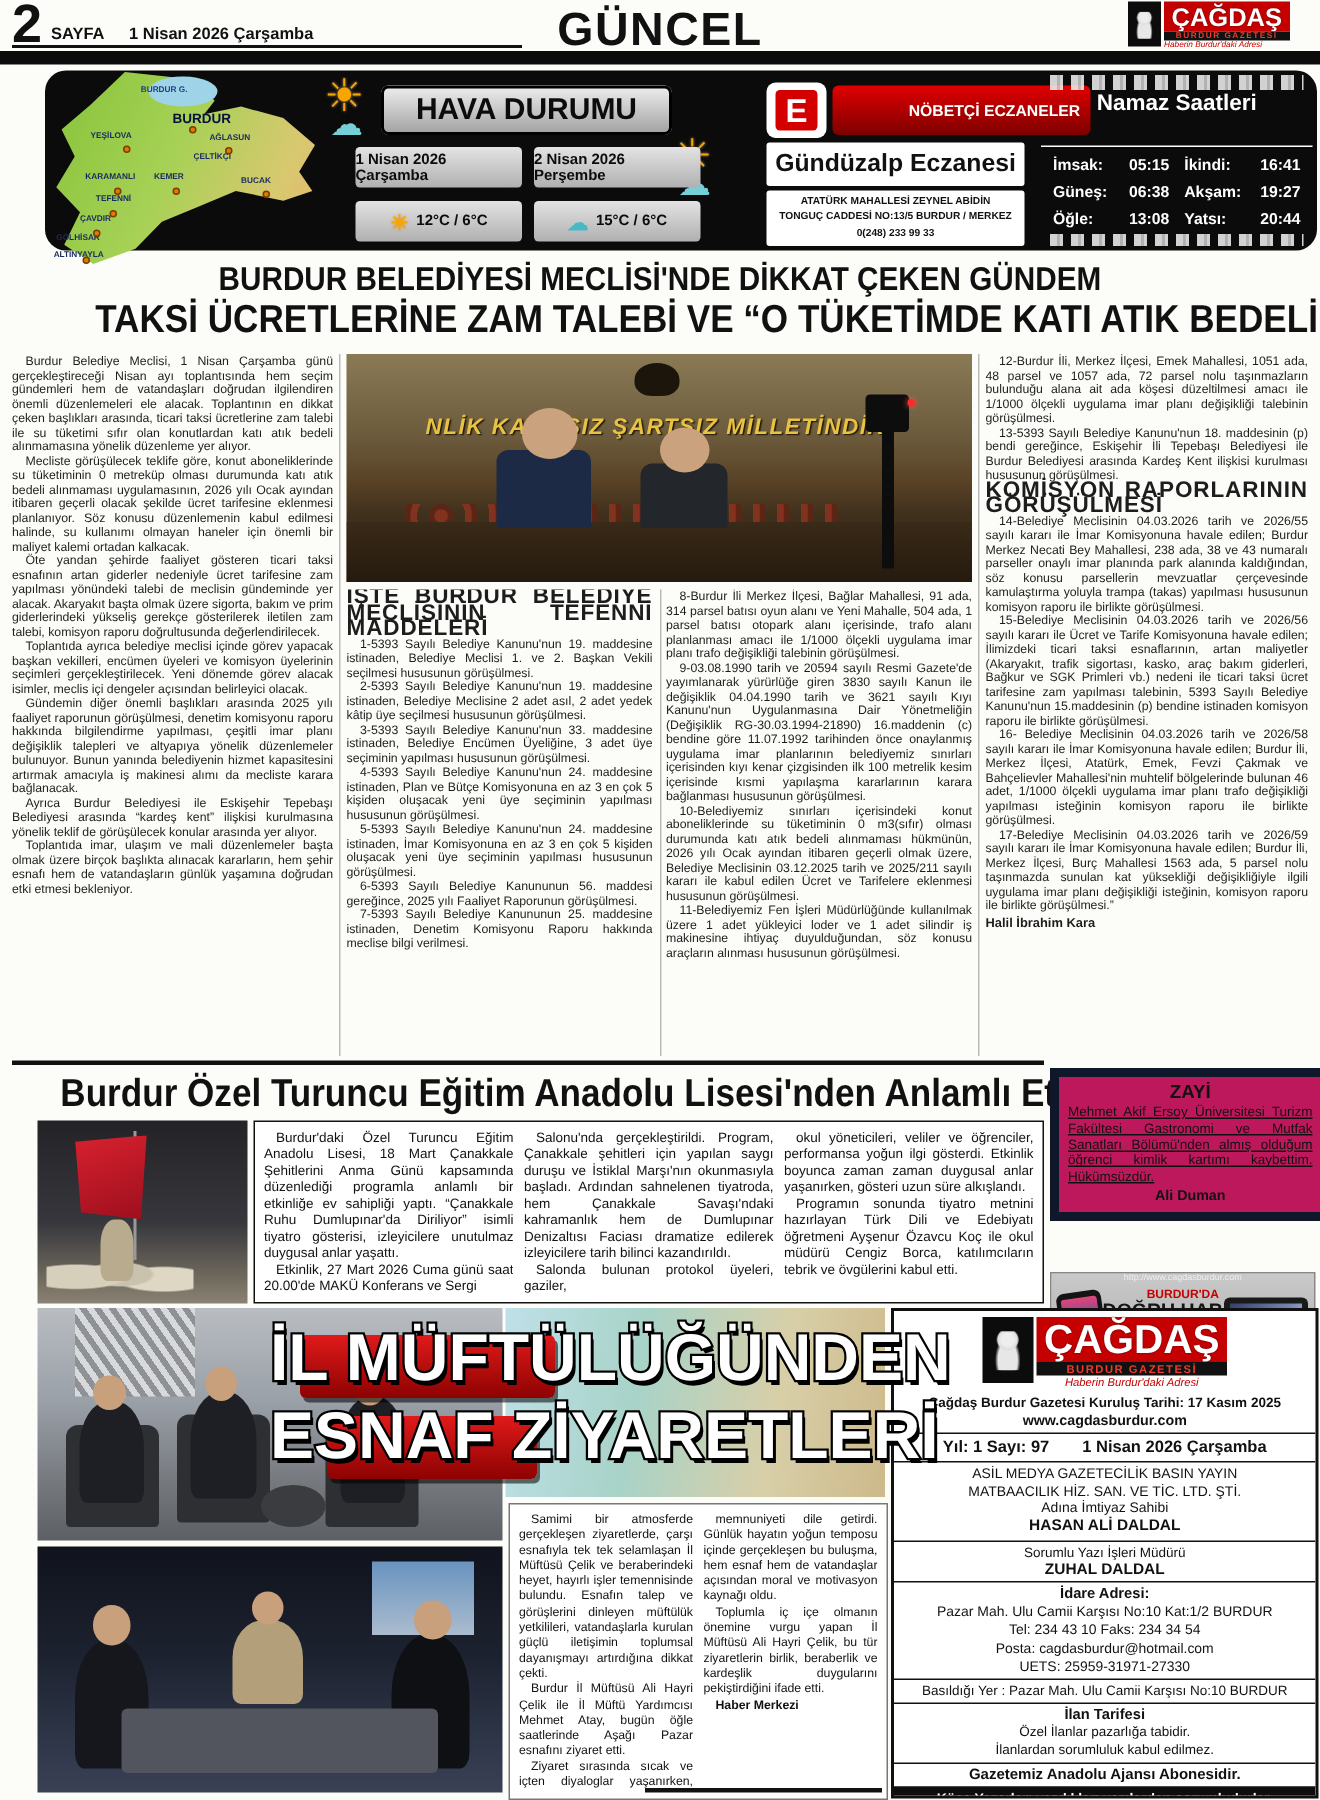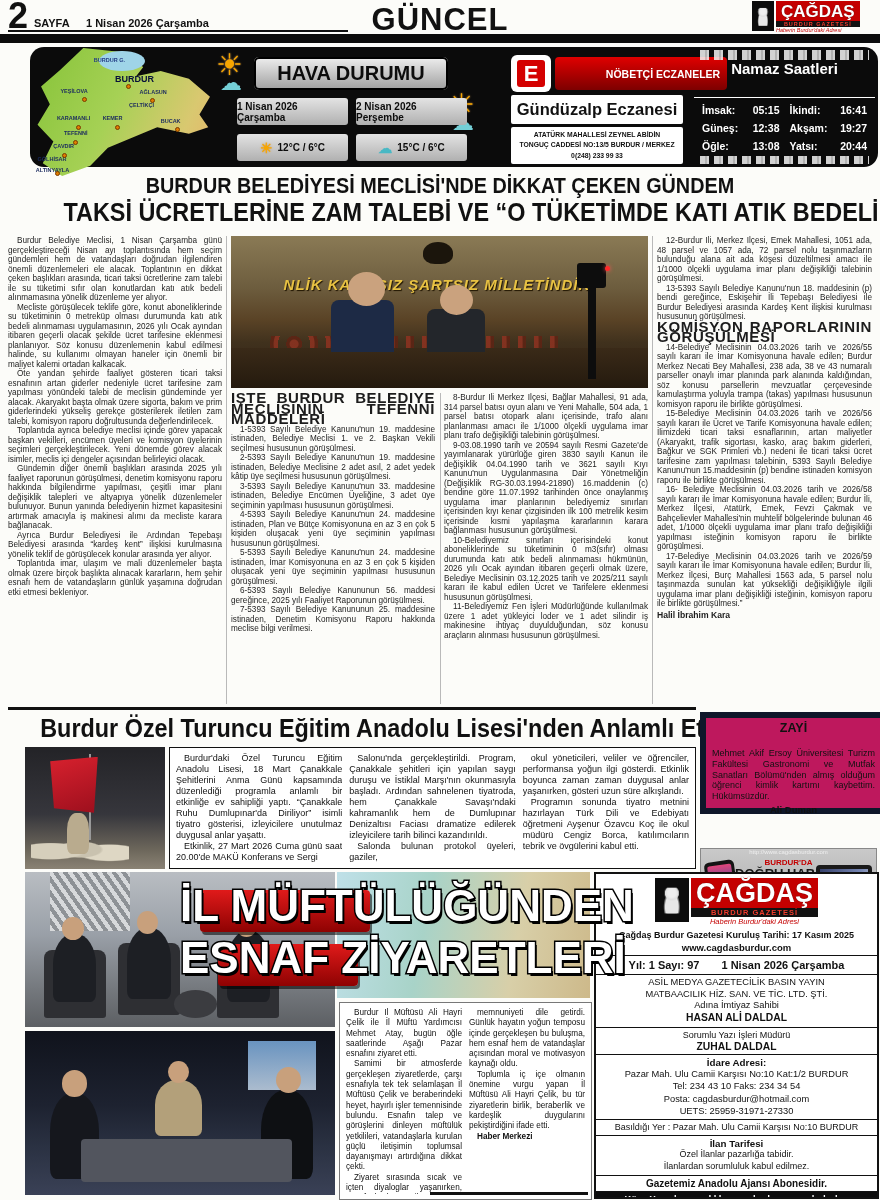--- a/index.html
+++ b/index.html
@@ -95,21 +95,21 @@
   .sp-bags{position:absolute;left:4%;bottom:4%;width:70%;height:26%;
     background:radial-gradient(ellipse at 20% 60%, #d6cfbc 28%, transparent 32%),radial-gradient(ellipse at 50% 55%, #c9c2af 30%, transparent 34%),radial-gradient(ellipse at 80% 65%, #ded7c4 26%, transparent 30%);}
   .sp-figure{position:absolute;left:30%;bottom:12%;width:16%;height:34%;background:#b9ab8e;border-radius:40% 40% 20% 20%;}
   .school-textbox{border:1.5px solid #111;background:#fff;display:flex;gap:7px;padding:5px 6px;}
   .school-col{flex:1;font-size:9px;line-height:11px;text-align:justify;overflow:hidden;}
   .school-col p{margin:0;text-indent:8px;}
 
   
   .zayi-box{border:6px solid #0f172a;background:#be185d;padding:3px 6px;}
   .zayi-title{font-weight:bold;font-size:12.5px;text-align:center;}
-  .zayi-body{font-size:9px;line-height:10.8px;text-align:justify;margin-top:13px;}
+  .zayi-body{font-size:9px;line-height:10.8px;text-align:justify;margin-top:1px;text-decoration:underline;}
   .zayi-sig{font-weight:bold;font-size:9.5px;text-align:center;margin-top:2px;}
   .ad-box{background:linear-gradient(#c9c9c9,#a9a9a9);overflow:hidden;border:1px solid #888;margin-top:44px;}
   .ad-url{font-size:6px;color:#efefef;text-align:center;}
   .ad-l1{color:#c40000;font-weight:bold;font-size:8px;text-align:center;}
   .ad-l2{color:#151515;font-weight:bold;font-size:13px;text-align:center;line-height:1.05;}
   .ad-l3{color:#c40000;font-weight:bold;font-size:16px;text-align:center;line-height:1.05;}
   .ad-l4{color:#151515;font-weight:bold;font-size:12px;text-align:center;line-height:1.05;}
   .ad-phone{position:absolute;left:6px;bottom:4px;width:30px;height:52px;background:#141414;border-radius:5px;transform:rotate(-8deg);}
   .ad-phone::after{content:"";position:absolute;inset:4px 3px;background:linear-gradient(#e0457b,#3b4fa0,#e5e5e5);border-radius:2px;}
   .ad-tablet{position:absolute;right:4px;bottom:6px;width:56px;height:46px;background:#1a1a1a;border-radius:4px;}
@@ -238,21 +238,21 @@
       <div class="row">
           <span>İmsak:</span>
           <span>05:15</span>
         </div>
       <div class="row">
           <span>İkindi:</span>
           <span>16:41</span>
         </div>
       <div class="row">
           <span>Güneş:</span>
-          <span>12:38</span>
+          <span>06:38</span>
         </div>
       <div class="row">
           <span>Akşam:</span>
           <span>19:27</span>
         </div>
       <div class="row">
           <span>Öğle:</span>
           <span>13:08</span>
         </div>
       <div class="row">
@@ -273,21 +273,21 @@
   <div class="abs vrule" style="left:226px;top:236px;height:468px;"></div>
   <div class="abs vrule" style="left:440px;top:393px;height:311px;"></div>
   <div class="abs vrule" style="left:652px;top:236px;height:468px;"></div>
 
   <div class="abs body-col" style="left:8px;top:236px;width:214px;height:468px;">
       <p>Burdur Belediye Meclisi, 1 Nisan Çarşamba günü gerçekleştireceği Nisan ayı toplantısında hem seçim gündemleri hem de vatandaşları doğrudan ilgilendiren önemli düzenlemeleri ele alacak. Toplantının en dikkat çeken başlıkları arasında, ticari taksi ücretlerine zam talebi ile su tüketimi sıfır olan konutlardan katı atık bedeli alınmamasına yönelik düzenleme yer alıyor.</p>
       <p>Mecliste görüşülecek teklife göre, konut aboneliklerinde su tüketiminin 0 metreküp olması durumunda katı atık bedeli alınmaması uygulamasının, 2026 yılı Ocak ayından itibaren geçerli olacak şekilde ücret tarifesine eklenmesi planlanıyor. Söz konusu düzenlemenin kabul edilmesi halinde, su kullanımı olmayan haneler için önemli bir maliyet kalemi ortadan kalkacak.</p>
       <p>Öte yandan şehirde faaliyet gösteren ticari taksi esnafının artan giderler nedeniyle ücret tarifesine zam yapılması yönündeki talebi de meclisin gündeminde yer alacak. Akaryakıt başta olmak üzere sigorta, bakım ve prim giderlerindeki yükseliş gerekçe gösterilerek iletilen zam talebi, komisyon raporu doğrultusunda değerlendirilecek.</p>
       <p>Toplantıda ayrıca belediye meclisi içinde görev yapacak başkan vekilleri, encümen üyeleri ve komisyon üyelerinin seçimleri gerçekleştirilecek. Yeni dönemde görev alacak isimler, meclis içi dengeler açısından belirleyici olacak.</p>
       <p>Gündemin diğer önemli başlıkları arasında 2025 yılı faaliyet raporunun görüşülmesi, denetim komisyonu raporu hakkında bilgilendirme yapılması, çeşitli imar planı değişiklik talepleri ve altyapıya yönelik düzenlemeler bulunuyor. Bunun yanında belediyenin hizmet kapasitesini artırmak amacıyla iş makinesi alımı da mecliste karara bağlanacak.</p>
-      <p>Ayrıca Burdur Belediyesi ile Ardından Tepebaşı Belediyesi arasında “kardeş kent” ilişkisi kurulmasına yönelik teklif de görüşülecek konular arasında yer alıyor.</p>
+      <p>Ayrıca Burdur Belediyesi ile Eskişehir Tepebaşı Belediyesi arasında “kardeş kent” ilişkisi kurulmasına yönelik teklif de görüşülecek konular arasında yer alıyor.</p>
       <p>Toplantıda imar, ulaşım ve mali düzenlemeler başta olmak üzere birçok başlıkta alınacak kararların, hem şehir esnafı hem de vatandaşların günlük yaşamına doğrudan etki etmesi bekleniyor.</p>
     </div>
 
   <div class="abs council-photo" style="left:231px;top:236px;width:417px;height:152px;">
     <div class="cp-crest"></div>
     <div class="cp-banner">NLİK KAYITSIZ ŞARTSIZ MİLLETİNDİR.</div>
     <div class="cp-flowers"></div>
     <div class="cp-desk"></div>
     <div class="cp-person" style="left:24%;bottom:24%;width:15%;height:34%;background:#1d2a45;"></div>
     <div class="cp-head" style="left:28%;bottom:54%;width:9%;height:22%;"></div>
@@ -411,22 +411,22 @@
     <div class="mp-head" style="left:12%;bottom:60%;width:8%;height:16%;"></div>
     <div class="mp-man" style="left:42%;bottom:36%;width:15%;height:34%;background:#b3a07a;"></div>
     <div class="mp-head" style="left:46%;bottom:68%;width:7%;height:14%;"></div>
     <div class="mp-man" style="left:76%;bottom:10%;width:17%;height:54%;background:#0e1013;"></div>
     <div class="mp-head" style="left:81%;bottom:62%;width:8%;height:16%;"></div>
     <div class="mp2-desk"></div>
   </div>
 
   <div class="abs mufti-textbox" style="left:339px;top:1002px;width:239px;height:186px;">
     <div class="mufti-col">
+        <p>Samimi bir atmosferde gerçekleşen ziyaretlerde, çarşı esnafıyla tek tek selamlaşan İl Müftüsü Çelik ve beraberindeki heyet, hayırlı işler temennisinde bulundu. Esnafın talep ve görüşlerini dinleyen müftülük yetkilileri, vatandaşlarla kurulan güçlü iletişimin toplumsal dayanışmayı artırdığına dikkat çekti.</p>
         <p>Burdur İl Müftüsü Ali Hayri Çelik ile İl Müftü Yardımcısı Mehmet Atay, bugün öğle saatlerinde Aşağı Pazar esnafını ziyaret etti.</p>
-        <p>Samimi bir atmosferde gerçekleşen ziyaretlerde, çarşı esnafıyla tek tek selamlaşan İl Müftüsü Çelik ve beraberindeki heyet, hayırlı işler temennisinde bulundu. Esnafın talep ve görüşlerini dinleyen müftülük yetkilileri, vatandaşlarla kurulan güçlü iletişimin toplumsal dayanışmayı artırdığına dikkat çekti.</p>
         <p>Ziyaret sırasında sıcak ve içten diyaloglar yaşanırken, esnaf da bu nazik ziyaretten duydukları</p>
       </div>
     <div class="mufti-col">
       <div>
           <p>memnuniyeti dile getirdi. Günlük hayatın yoğun temposu içinde gerçekleşen bu buluşma, hem esnaf hem de vatandaşlar açısından moral ve motivasyon kaynağı oldu.</p>
           <p>Toplumla iç içe olmanın önemine vurgu yapan İl Müftüsü Ali Hayri Çelik, bu tür ziyaretlerin birlik, beraberlik ve kardeşlik duygularını pekiştirdiğini ifade etti.</p>
         </div>
       <p class="bold" style="text-indent:8px;">Haber Merkezi</p>
     </div>
   </div>

